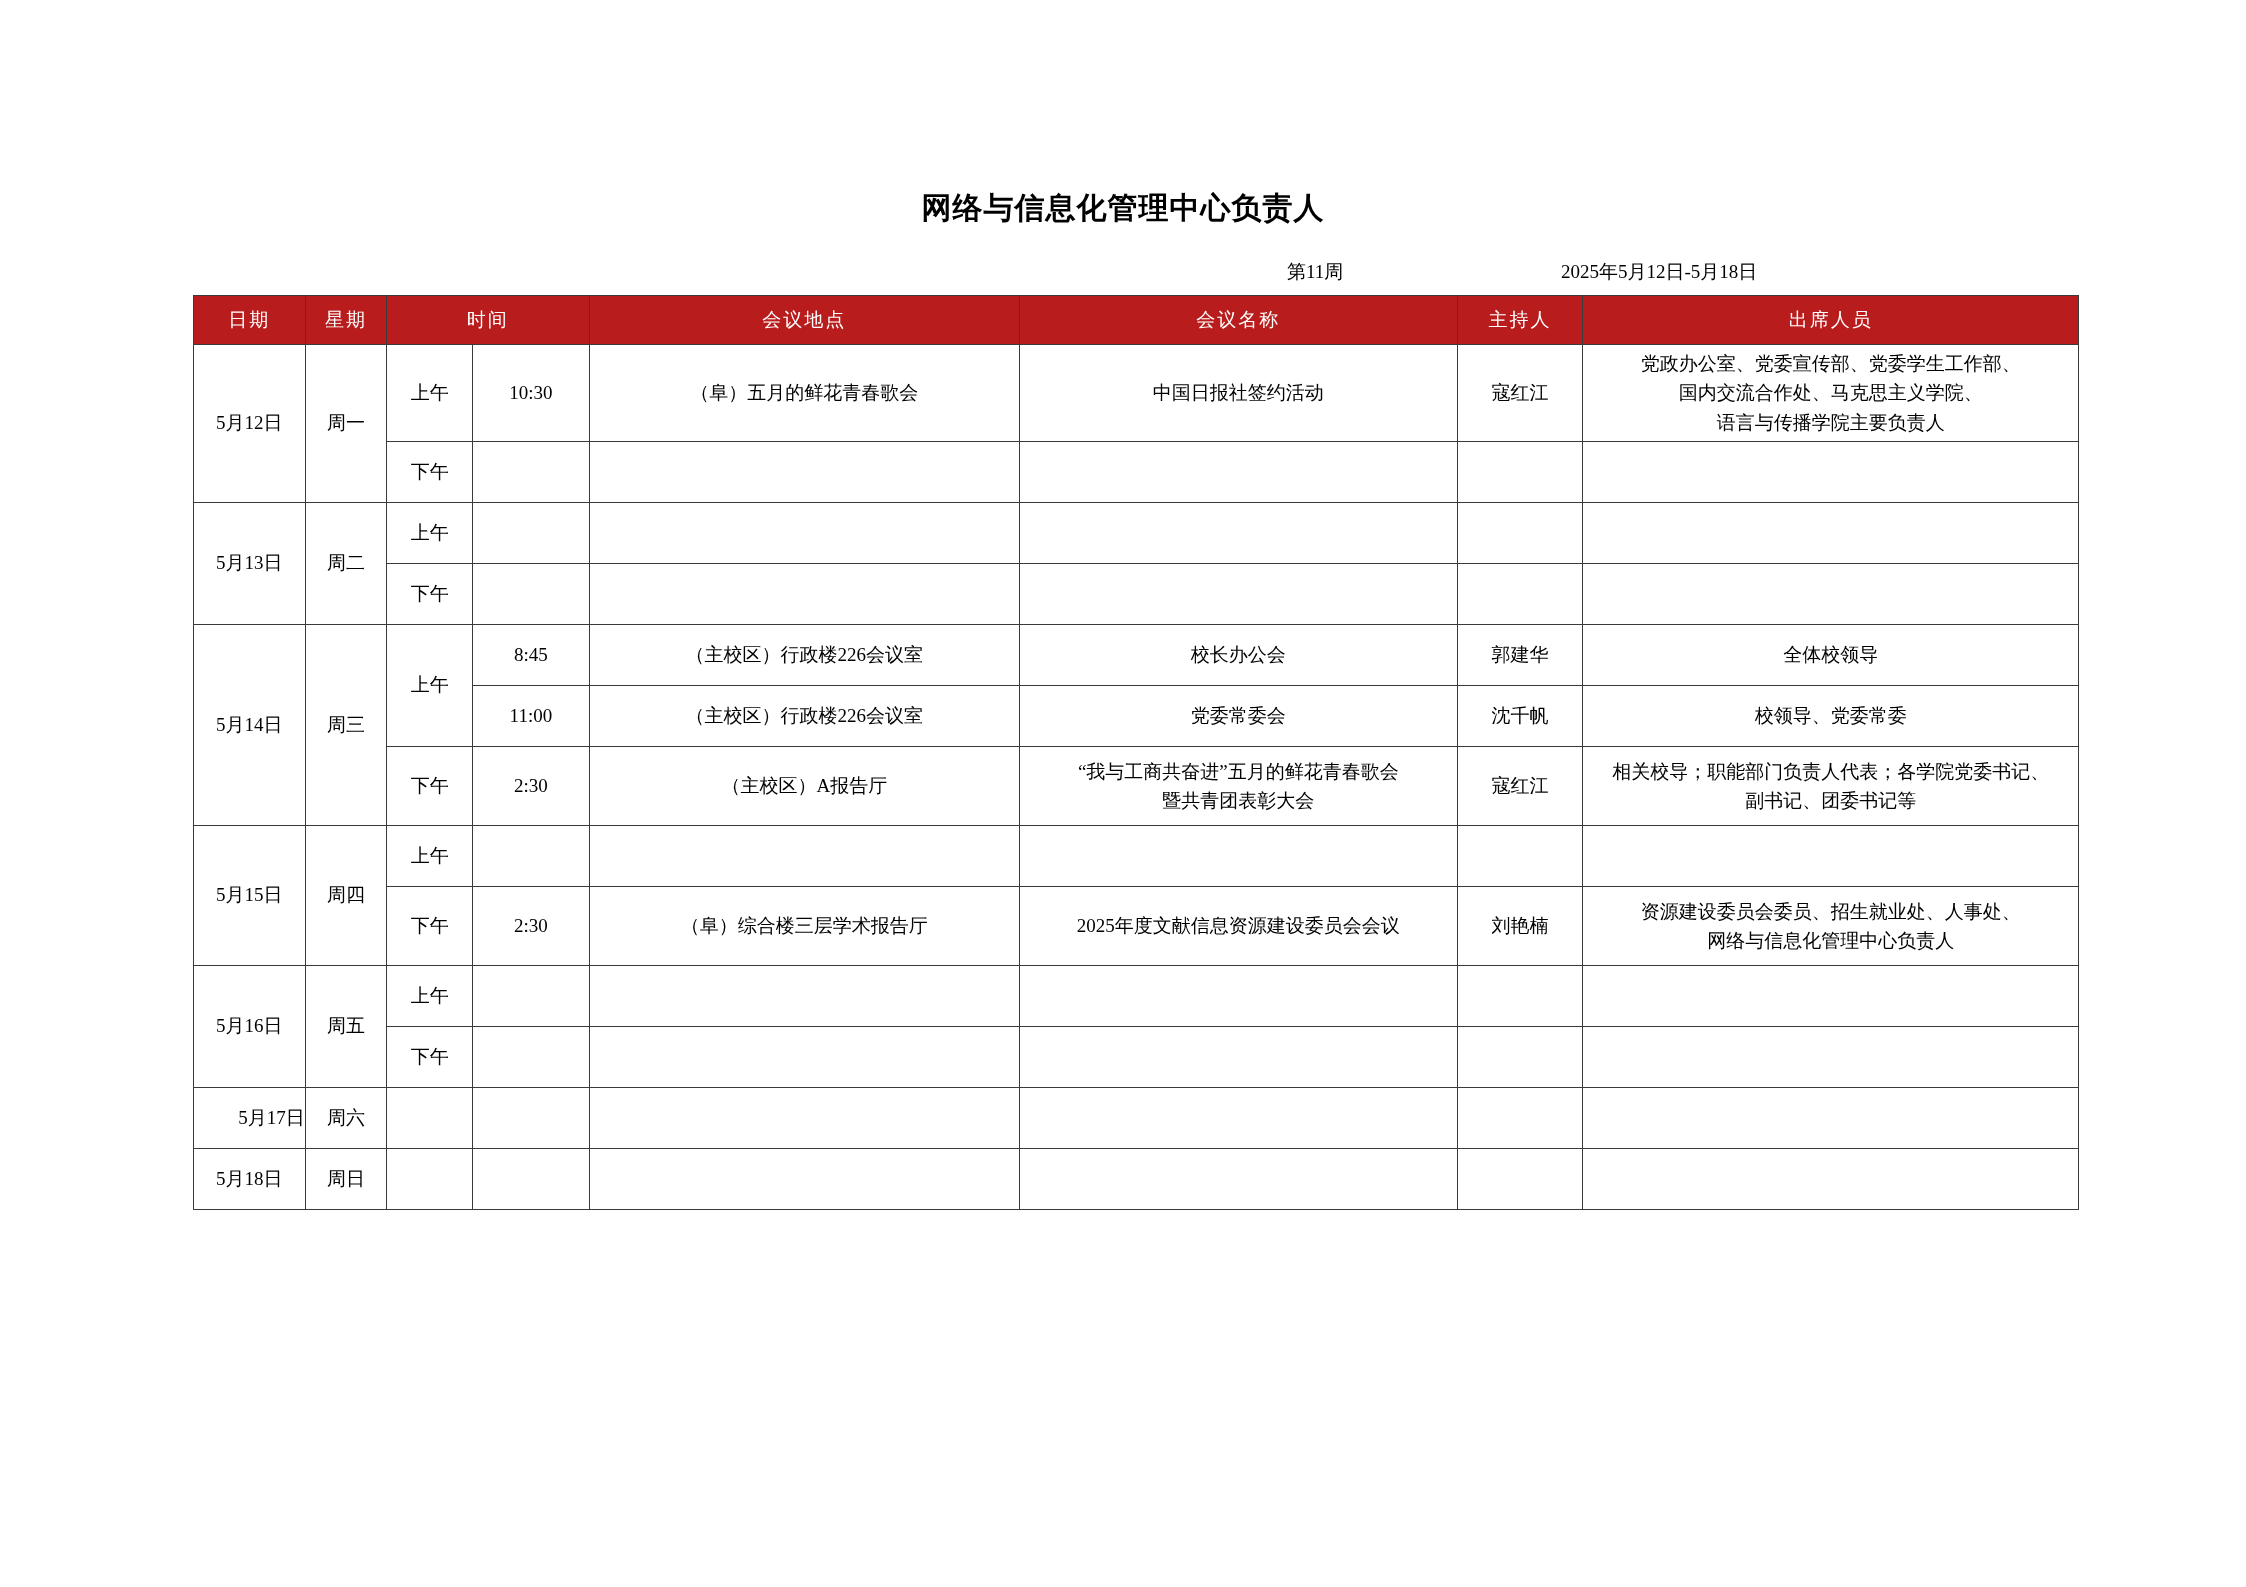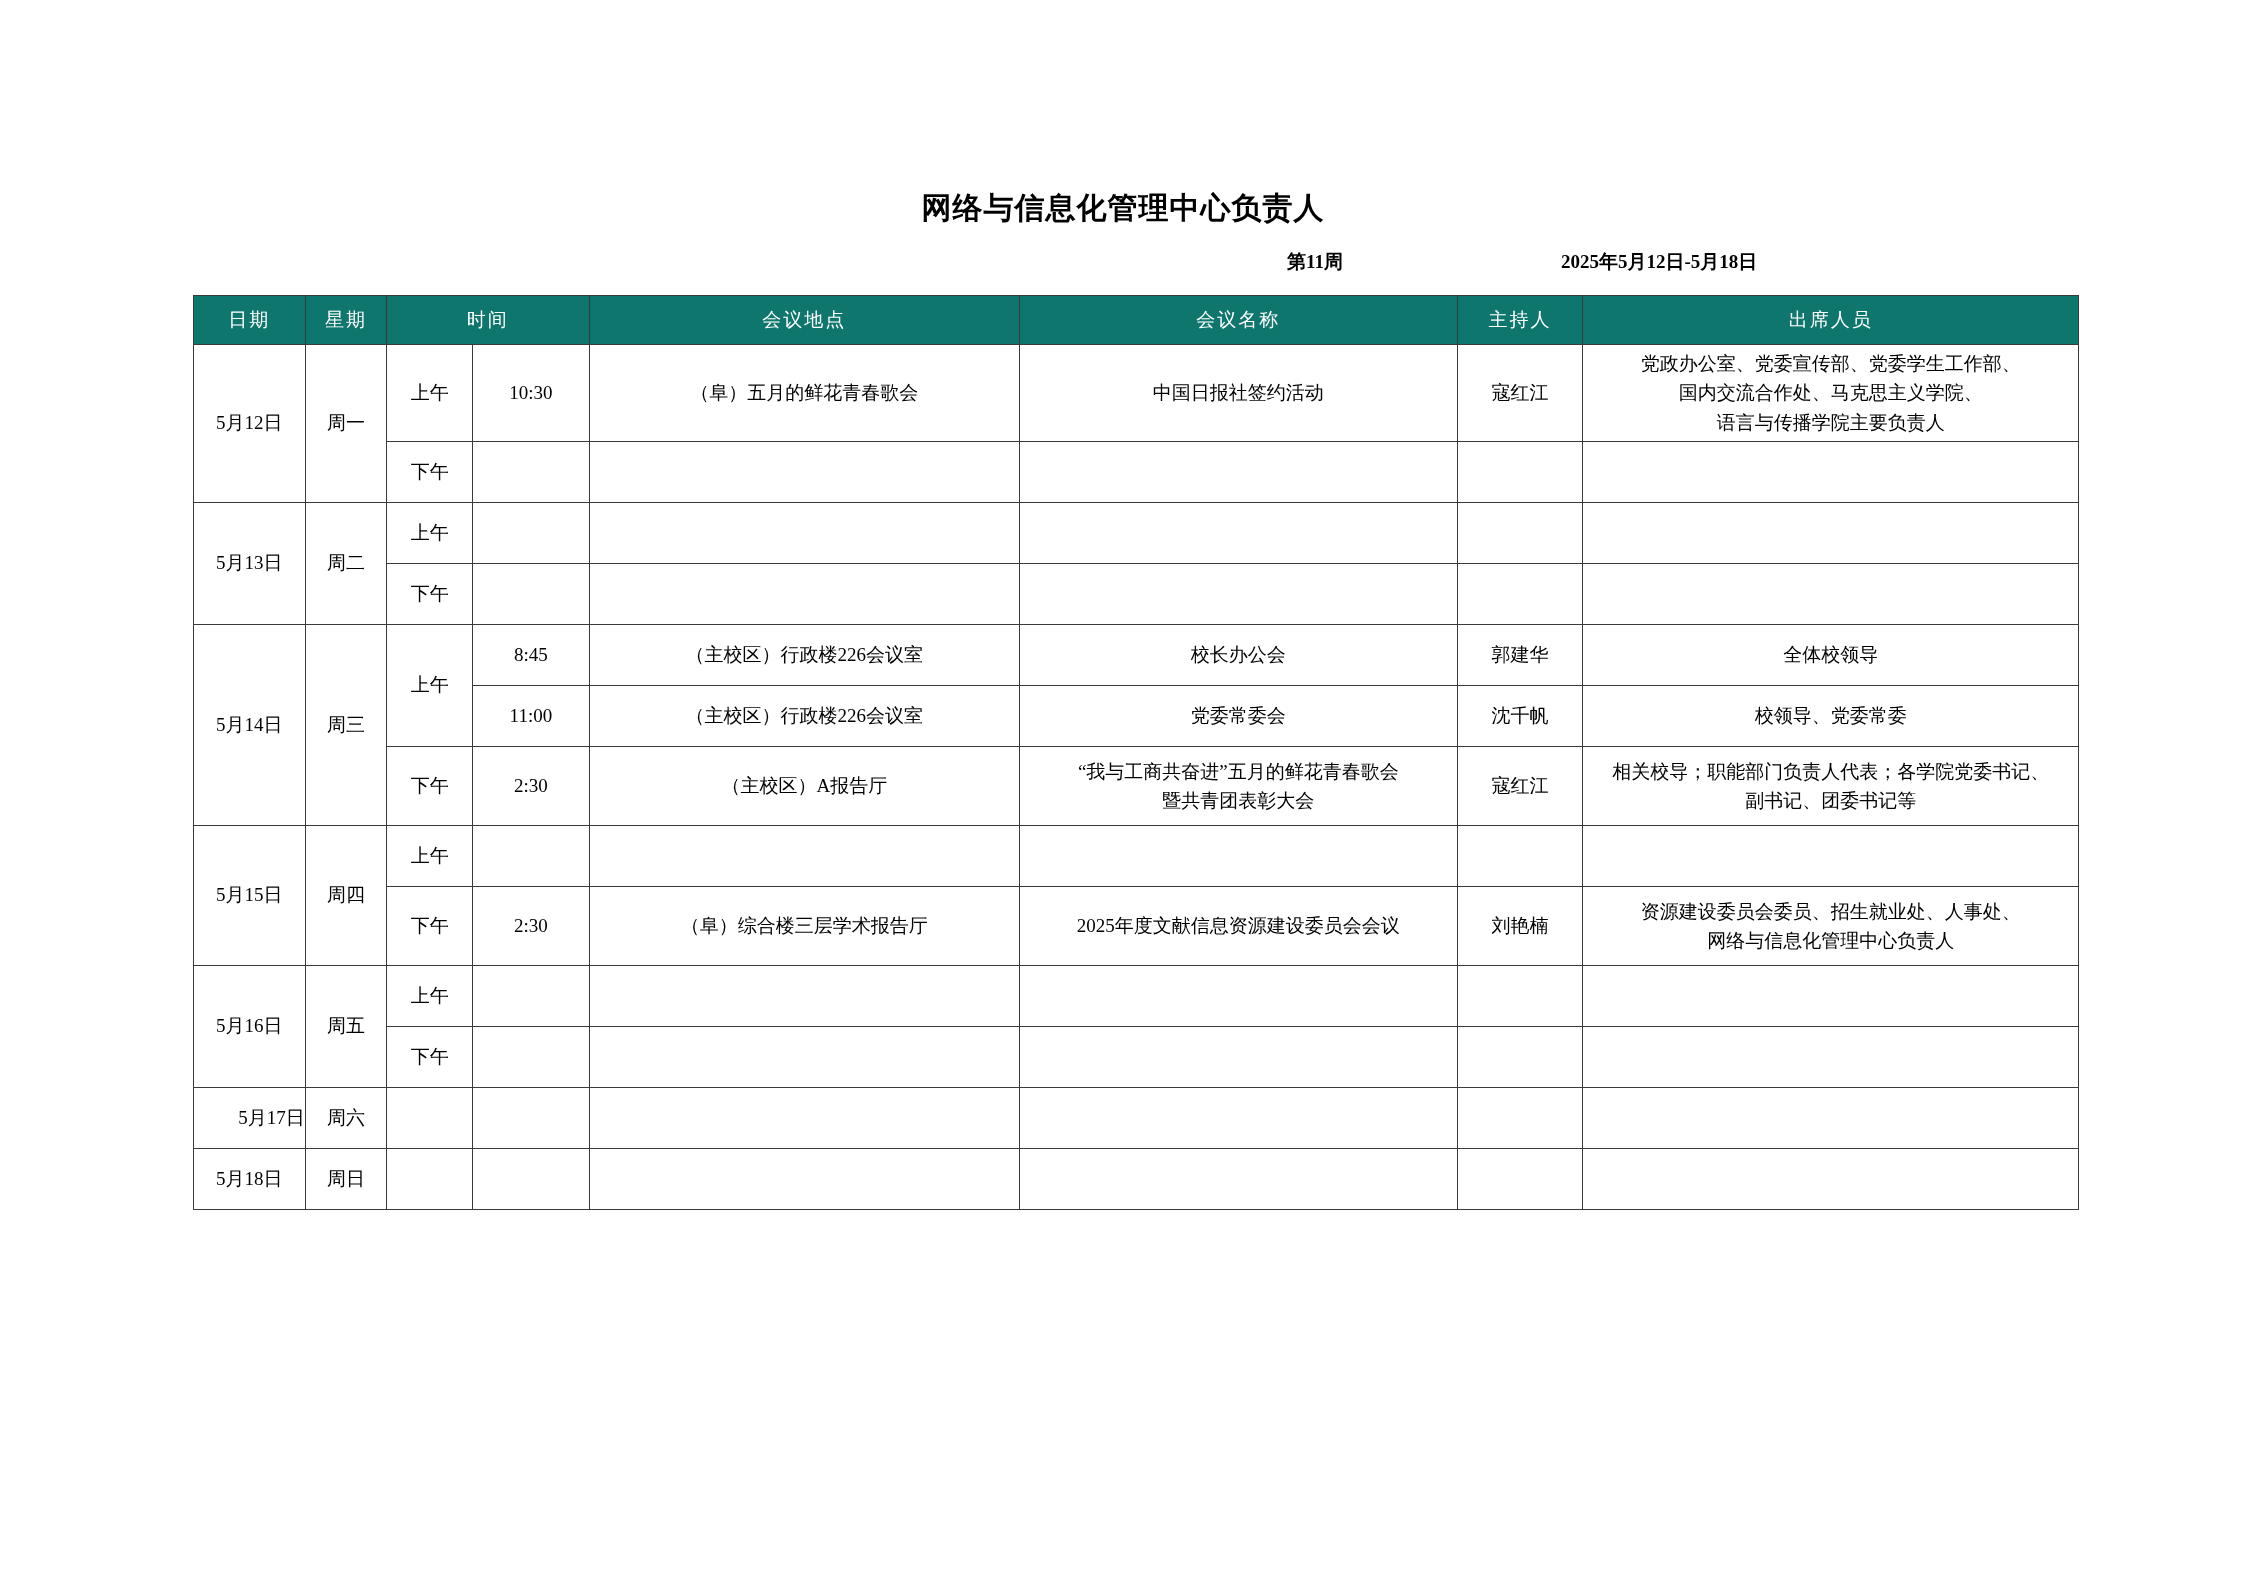--- a/index.html
+++ b/index.html
@@ -25,28 +25,27 @@
     top: 188px;
     left: 0;
     width: 2246px;
     text-align: center;
     font-size: 30px;
     font-weight: bold;
     letter-spacing: 1px;
   }
   .subheader {
     position: absolute;
-    top: 247px;
+    top: 257px;
     left: 193px;
     width: 1885px;
     height: 30px;
     display: flex;
     align-items: center;
     font-size: 19px;
-    font-weight: bold;
   }
   .subheader .week-no {
     position: absolute;
     left: 1094px;
   }
   .subheader .date-range {
     position: absolute;
     left: 1368px;
   }
   table.sched {
@@ -60,21 +59,21 @@
   table.sched td, table.sched th {
     border: 1px solid #3a3a3a;
     padding: 0;
     font-size: 19px;
     font-weight: normal;
     text-align: center;
     vertical-align: middle;
     line-height: 1.5;
   }
   thead th {
-    background: #0f766e;
+    background: #b91c1c;
     color: #ffffff;
     height: 48px;
     font-weight: bold;
     font-size: 20px;
     letter-spacing: 2px;
   }
   td.date-cell, td.day-cell {
     font-size: 19px;
   }
   td.ampm-cell {

